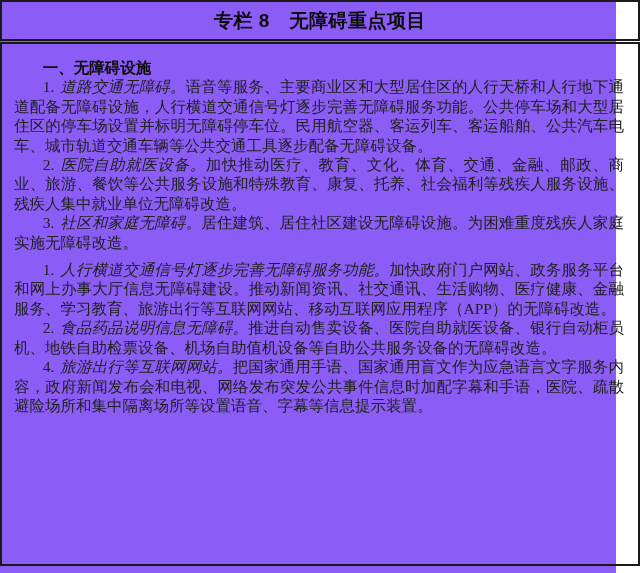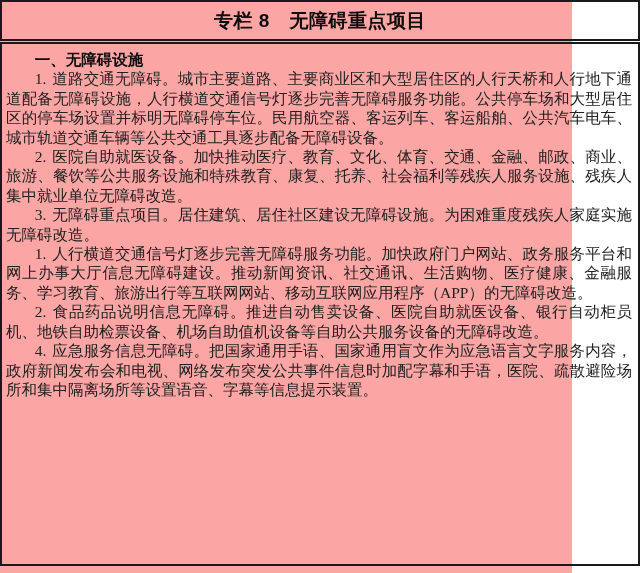--- a/index.html
+++ b/index.html
@@ -10,23 +10,23 @@
   body {
     width: 640px;
     height: 573px;
     overflow: hidden;
     font-family: "Liberation Serif", serif;
     color: #212121;
     -webkit-font-smoothing: antialiased;
   }
   .panel {
     position: relative;
-    width: 572px;
+    width: 616px;
     height: 573px;
-    background: #fca5a5;
+    background: #8b5cf6;
   }
   .panel-title {
     box-sizing: border-box;
     width: 640px;
     height: 41px;
     border: 2px solid #1a1a1a;
     display: flex;
     align-items: center;
     justify-content: center;
     font-family: "Liberation Sans", sans-serif;
@@ -40,60 +40,60 @@
     width: 640px;
     height: 524px;
     margin-top: 1px;
     border: 2px solid #1a1a1a;
     padding: 6px 6px 6px 4px;
     overflow: hidden;
     font-size: 15.5px;
     line-height: 19.4px;
     text-align: justify;
   }
-  .section { margin: 0; }
+  .section { margin: 8px; }
   .heading {
     margin: 0;
     font-family: "Liberation Sans", sans-serif;
     font-weight: bold;
     font-size: 15.5px;
     color: #0d0d0d;
     text-indent: 1.85em;
     text-align: left;
   }
   .para {
     margin: 0;
     text-indent: 1.85em;
   }
   .num:not(:empty) { margin-right: 0.38em; }
-  .lead { }
+  .lead { font-style: italic; }
 </style>
 </head>
 <body>
 
 <div class="panel">
   <div class="panel-title">
     <span>专栏 8　无障碍重点项目</span>
   </div>
   <div class="panel-body">
   <div class="section">
     <h3 class="heading">一、无障碍设施</h3>
 
-  <p class="para"><span class="num">1.</span><span class="lead">道路交通无障碍。</span><span class="txt">城市主要道路、主要商业区和大型居住区的人行天桥和人行地下通道配备无障碍设施，人行横道交通信号灯逐步完善无障碍服务功能。公共停车场和大型居住区的停车场设置并标明无障碍停车位。民用航空器、客运列车、客运船舶、公共汽车电车、城市轨道交通车辆等公共交通工具逐步配备无障碍设备。</span></p>
+  <p class="para"><span class="num">1.</span><span class="lead">道路交通无障碍。</span><span class="txt">语音等服务、主要商业区和大型居住区的人行天桥和人行地下通道配备无障碍设施，人行横道交通信号灯逐步完善无障碍服务功能。公共停车场和大型居住区的停车场设置并标明无障碍停车位。民用航空器、客运列车、客运船舶、公共汽车电车、城市轨道交通车辆等公共交通工具逐步配备无障碍设备。</span></p>
 
   <p class="para"><span class="num">2.</span><span class="lead">医院自助就医设备。</span><span class="txt">加快推动医疗、教育、文化、体育、交通、金融、邮政、商业、旅游、餐饮等公共服务设施和特殊教育、康复、托养、社会福利等残疾人服务设施、残疾人集中就业单位无障碍改造。</span></p>
 
-  <p class="para"><span class="num">3.</span><span class="lead">无障碍重点项目。</span><span class="txt">居住建筑、居住社区建设无障碍设施。为困难重度残疾人家庭实施无障碍改造。</span></p>
+  <p class="para"><span class="num">3.</span><span class="lead">社区和家庭无障碍。</span><span class="txt">居住建筑、居住社区建设无障碍设施。为困难重度残疾人家庭实施无障碍改造。</span></p>
 
 </div>
 
   <div class="section">
 
   <p class="para"><span class="num">1.</span><span class="lead">人行横道交通信号灯逐步完善无障碍服务功能。</span><span class="txt">加快政府门户网站、政务服务平台和网上办事大厅信息无障碍建设。推动新闻资讯、社交通讯、生活购物、医疗健康、金融服务、学习教育、旅游出行等互联网网站、移动互联网应用程序（APP）的无障碍改造。</span></p>
 
   <p class="para"><span class="num">2.</span><span class="lead">食品药品说明信息无障碍。</span><span class="txt">推进自动售卖设备、医院自助就医设备、银行自动柜员机、地铁自助检票设备、机场自助值机设备等自助公共服务设备的无障碍改造。</span></p>
 
 
-  <p class="para"><span class="num">4.</span><span class="lead">应急服务信息无障碍。</span><span class="txt">把国家通用手语、国家通用盲文作为应急语言文字服务内容，政府新闻发布会和电视、网络发布突发公共事件信息时加配字幕和手语，医院、疏散避险场所和集中隔离场所等设置语音、字幕等信息提示装置。</span></p>
+  <p class="para"><span class="num">4.</span><span class="lead">旅游出行等互联网网站。</span><span class="txt">把国家通用手语、国家通用盲文作为应急语言文字服务内容，政府新闻发布会和电视、网络发布突发公共事件信息时加配字幕和手语，医院、疏散避险场所和集中隔离场所等设置语音、字幕等信息提示装置。</span></p>
 </div>
 
 </div>
 </div>
 
 </body></html>

